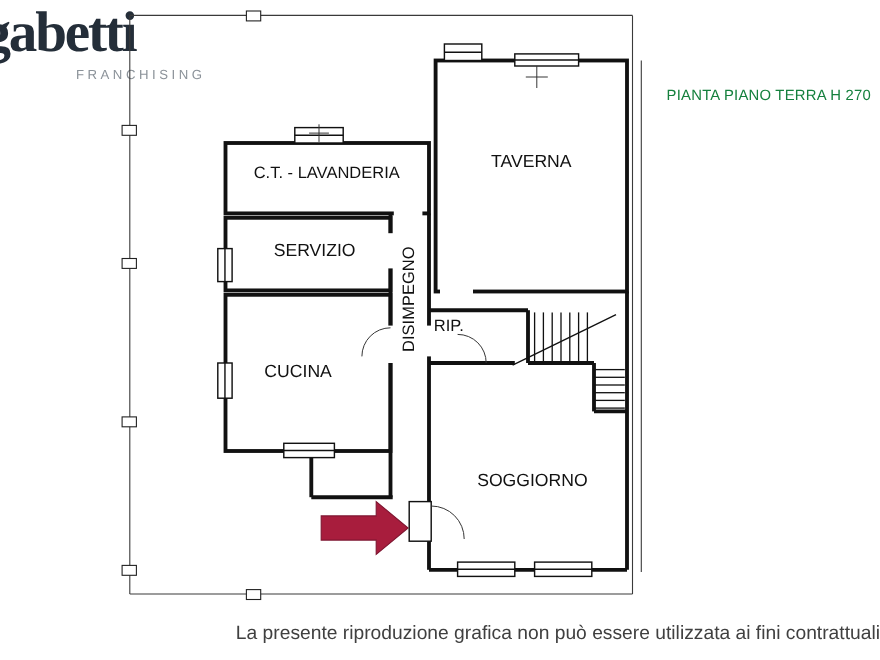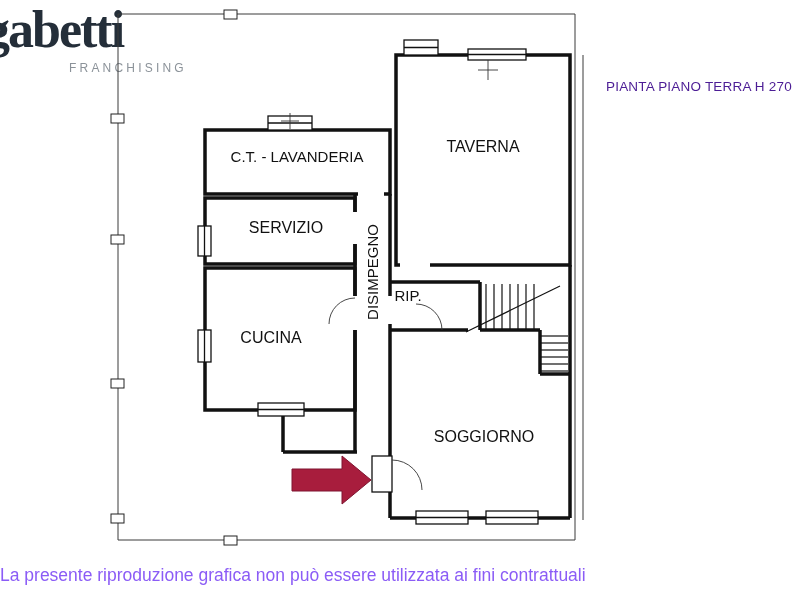--- a/index.html
+++ b/index.html
@@ -4,23 +4,23 @@
 <style>
   html,body{margin:0;padding:0;background:#fff;}
   body{width:800px;height:600px;position:relative;overflow:hidden;
        font-family:"Liberation Sans",sans-serif;}
   .logo-word{position:absolute;left:-16px;top:0px;
        font-family:"Liberation Serif",serif;font-weight:700;font-size:52px;
        letter-spacing:-2px;color:#242e39;}
   .logo-sub{position:absolute;left:69px;top:61px;font-size:12px;
        letter-spacing:3.2px;color:#8b9299;}
   .plan-title{position:absolute;left:606px;top:79px;font-size:13.5px;
-       color:#4c1d95;white-space:nowrap;letter-spacing:0.2px;}
-  .disclaimer{position:absolute;left:0;right:0;top:565px;text-align:left;
-       font-size:17.5px;color:#8b5cf6;}
+       color:#15803d;white-space:nowrap;letter-spacing:0.2px;}
+  .disclaimer{position:absolute;left:0;right:0;top:565px;text-align:right;
+       font-size:17.5px;color:#404040;}
   svg{position:absolute;left:0;top:0;}
   .room-label{font-family:"Liberation Sans",sans-serif;font-size:16px;fill:#111;}
   .room-label.small{font-size:15px;}
 </style>
 </head>
 <body>
 
 <div>
   <div class="logo-word">gabetti</div>
   <div class="logo-sub">FRANCHISING</div>

